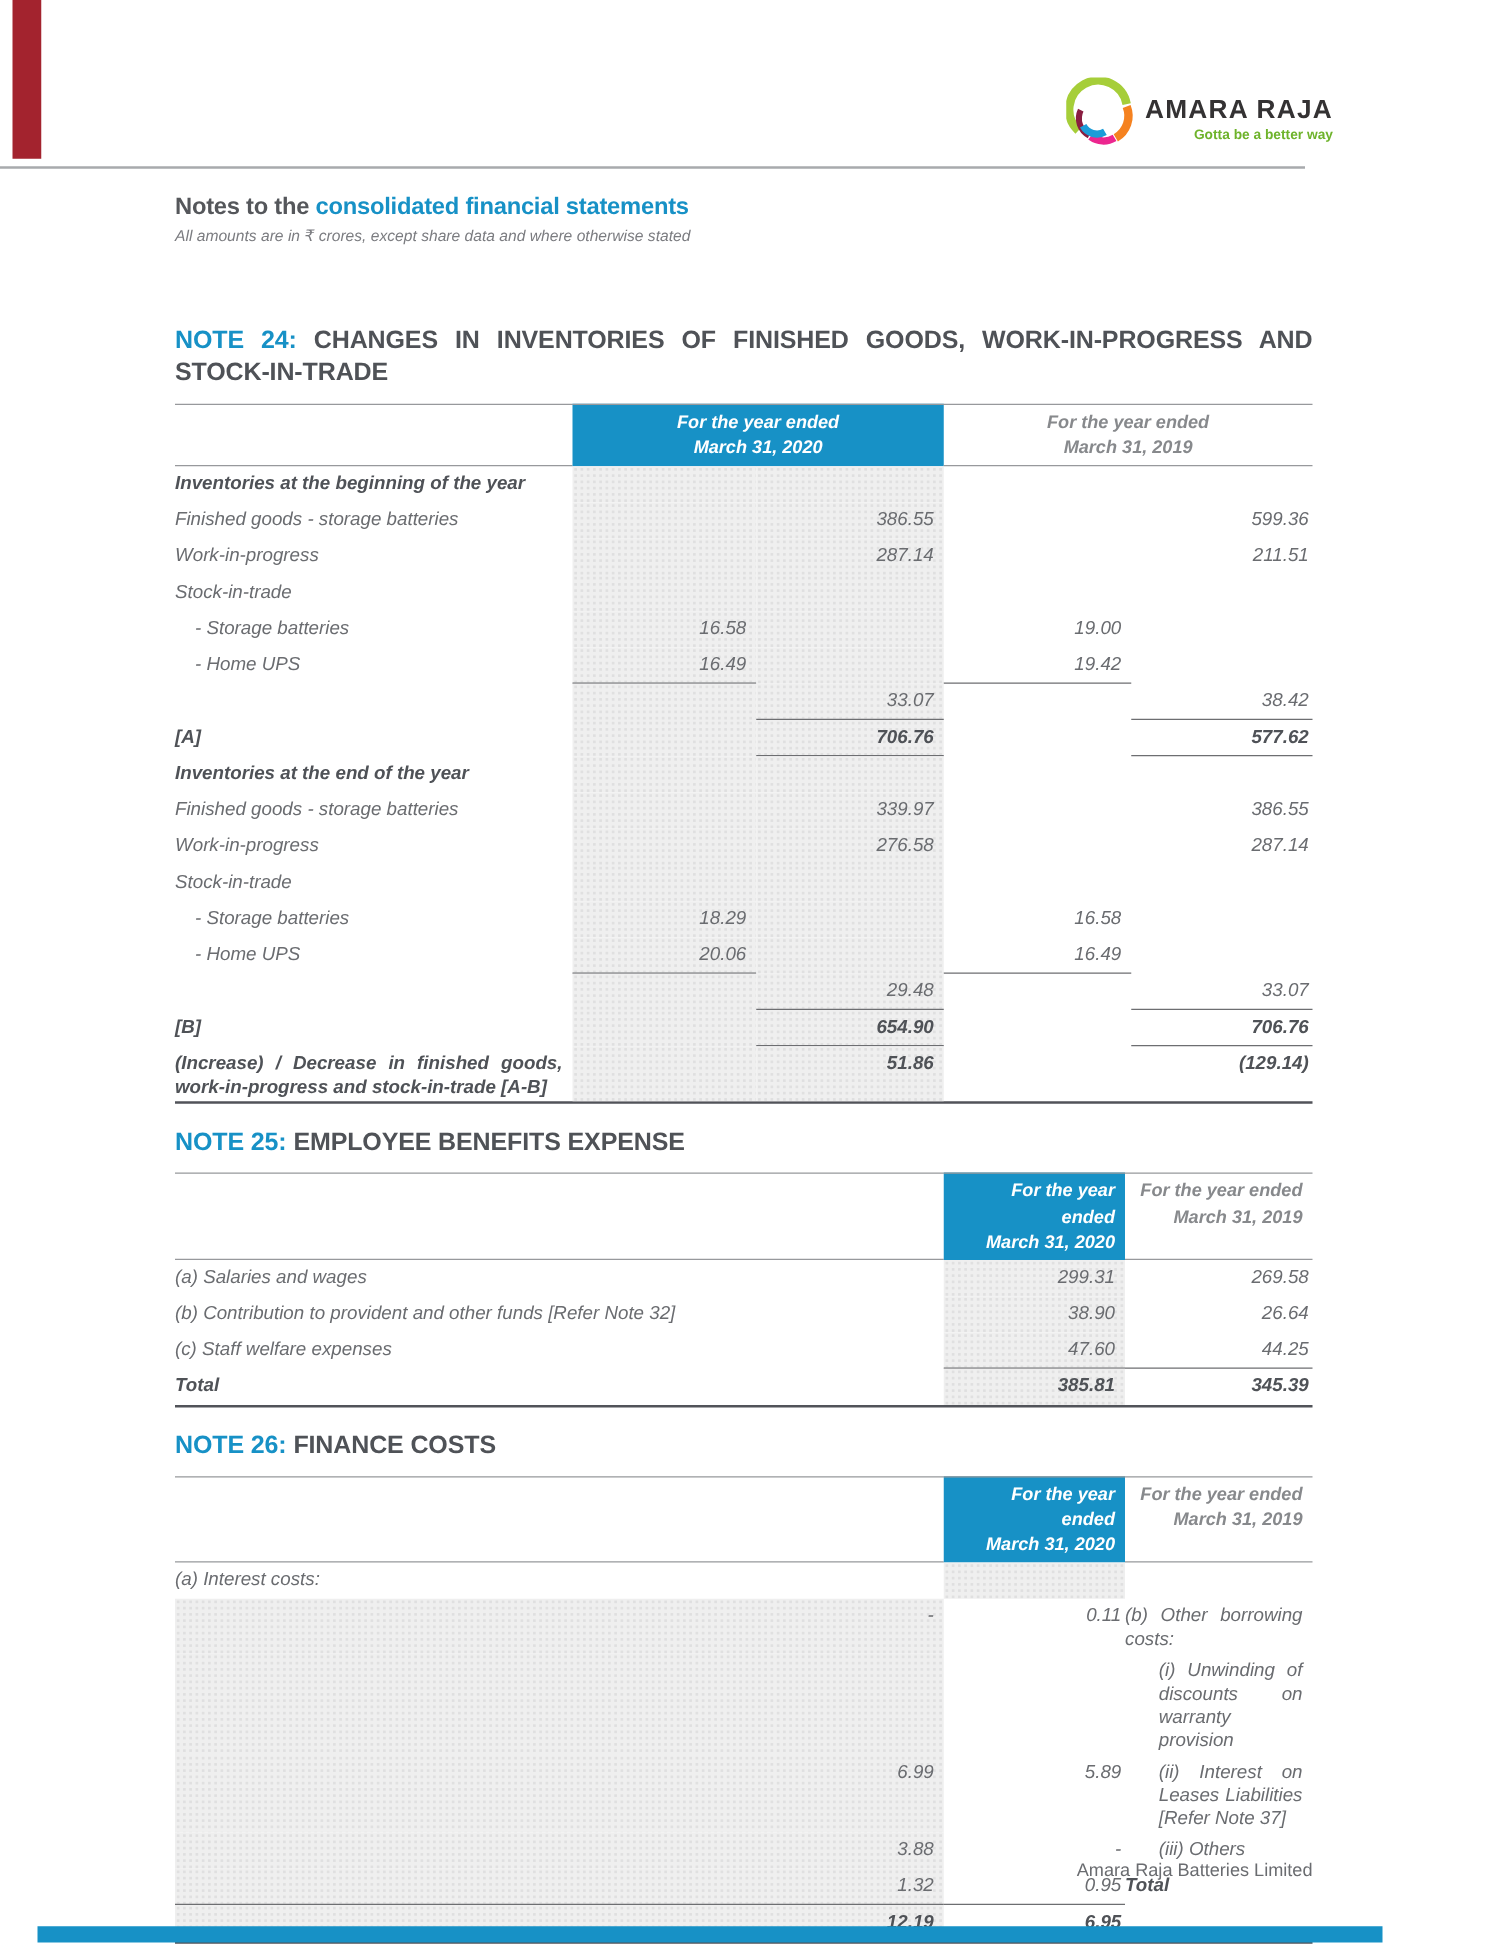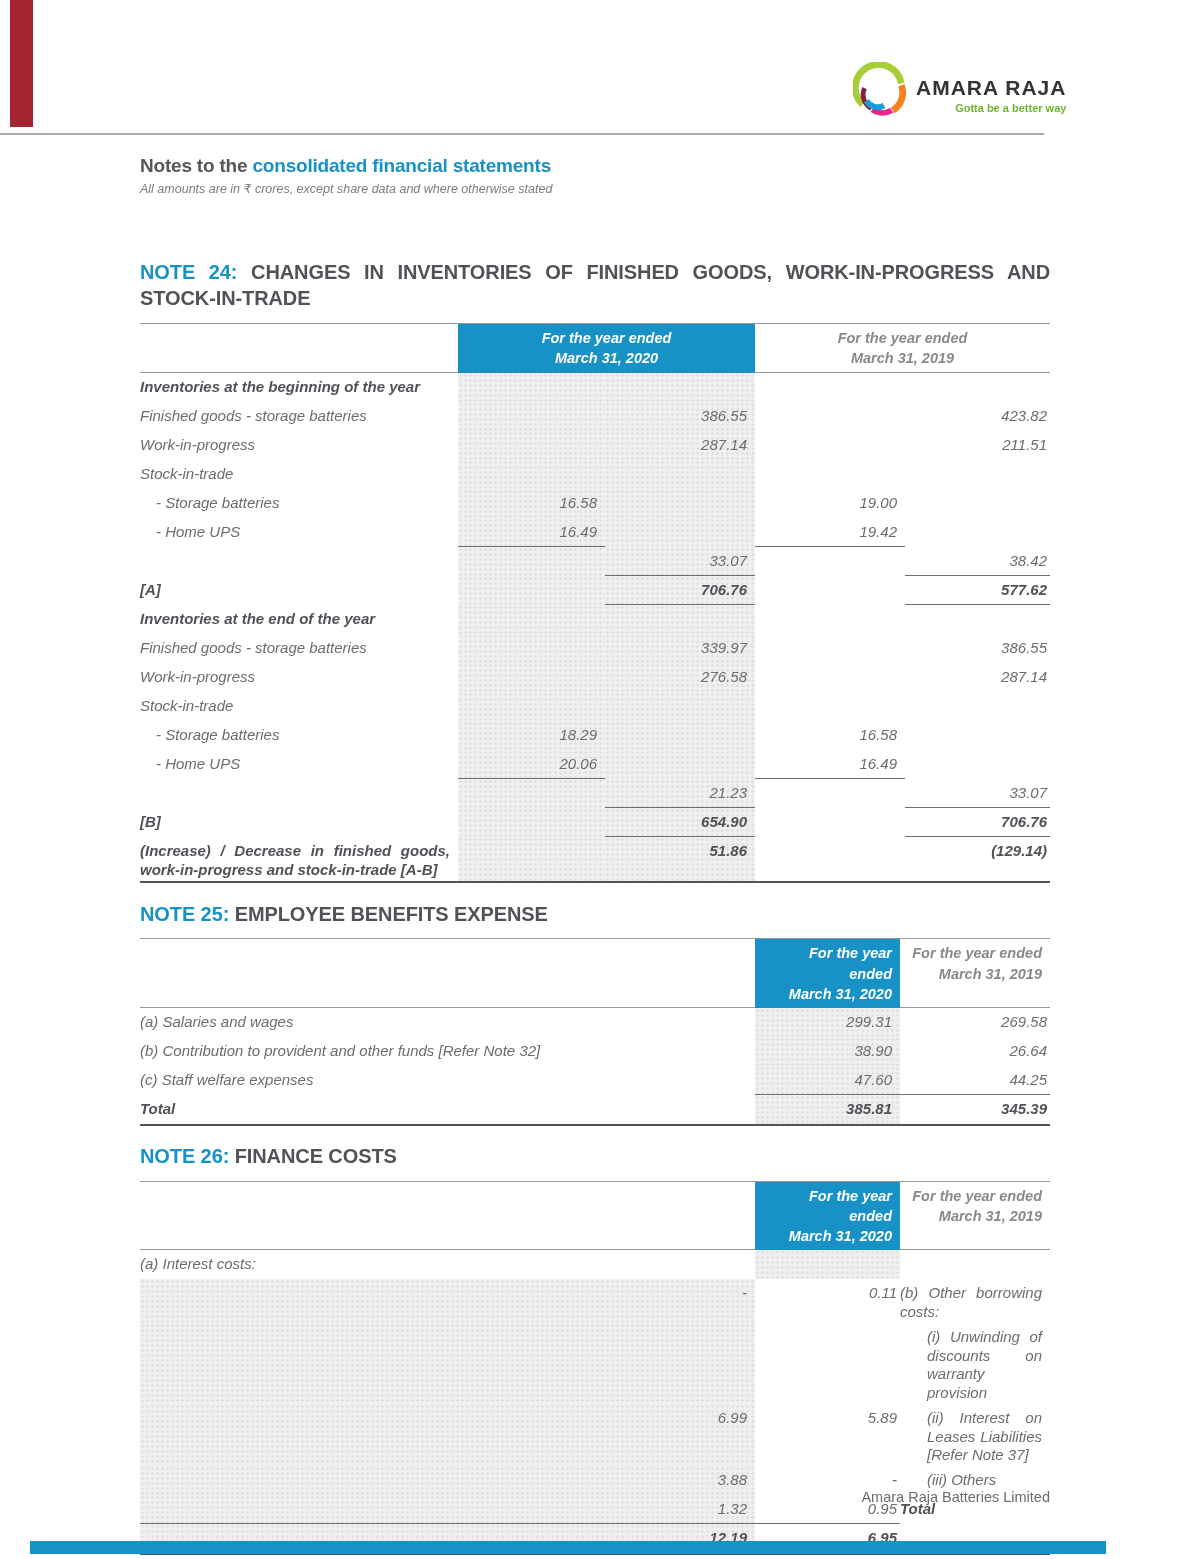--- a/index.html
+++ b/index.html
@@ -94,21 +94,21 @@
             </div>
             <div class="cell lab bold">Inventories at the beginning of the year</div>
             <div class="cell val v0 bold gray"></div>
             <div class="cell val v1 bold gray"></div>
             <div class="cell val v2 bold"></div>
             <div class="cell val v3 bold"></div>
             <div class="cell lab">Finished goods - storage batteries</div>
             <div class="cell val v0 gray"></div>
             <div class="cell val v1 gray">386.55</div>
             <div class="cell val v2"></div>
-            <div class="cell val v3">423.82</div>
+            <div class="cell val v3">599.36</div>
             <div class="cell lab">Work-in-progress</div>
             <div class="cell val v0 gray"></div>
             <div class="cell val v1 gray">287.14</div>
             <div class="cell val v2"></div>
             <div class="cell val v3">211.51</div>
             <div class="cell lab">Stock-in-trade</div>
             <div class="cell val v0 gray"></div>
             <div class="cell val v1 gray"></div>
             <div class="cell val v2"></div>
             <div class="cell val v3"></div>
@@ -157,21 +157,21 @@
             <div class="cell val v1 gray"></div>
             <div class="cell val v2">16.58</div>
             <div class="cell val v3"></div>
             <div class="cell lab i1">- Home UPS</div>
             <div class="cell val v0 gray bb">20.06</div>
             <div class="cell val v1 gray"></div>
             <div class="cell val v2 bb">16.49</div>
             <div class="cell val v3"></div>
             <div class="cell lab"></div>
             <div class="cell val v0 gray"></div>
-            <div class="cell val v1 gray bb">21.23</div>
+            <div class="cell val v1 gray bb">29.48</div>
             <div class="cell val v2"></div>
             <div class="cell val v3 bb">33.07</div>
             <div class="cell lab bold">[B]</div>
             <div class="cell val v0 bold gray"></div>
             <div class="cell val v1 bold gray bb">654.90</div>
             <div class="cell val v2 bold"></div>
             <div class="cell val v3 bold bb">706.76</div>
             <div class="cell lab bold">(Increase) / Decrease in finished goods, work-in-progress and stock-in-trade [A-B]</div>
             <div class="cell val v0 bold gray"></div>
             <div class="cell val v1 bold gray">51.86</div>

